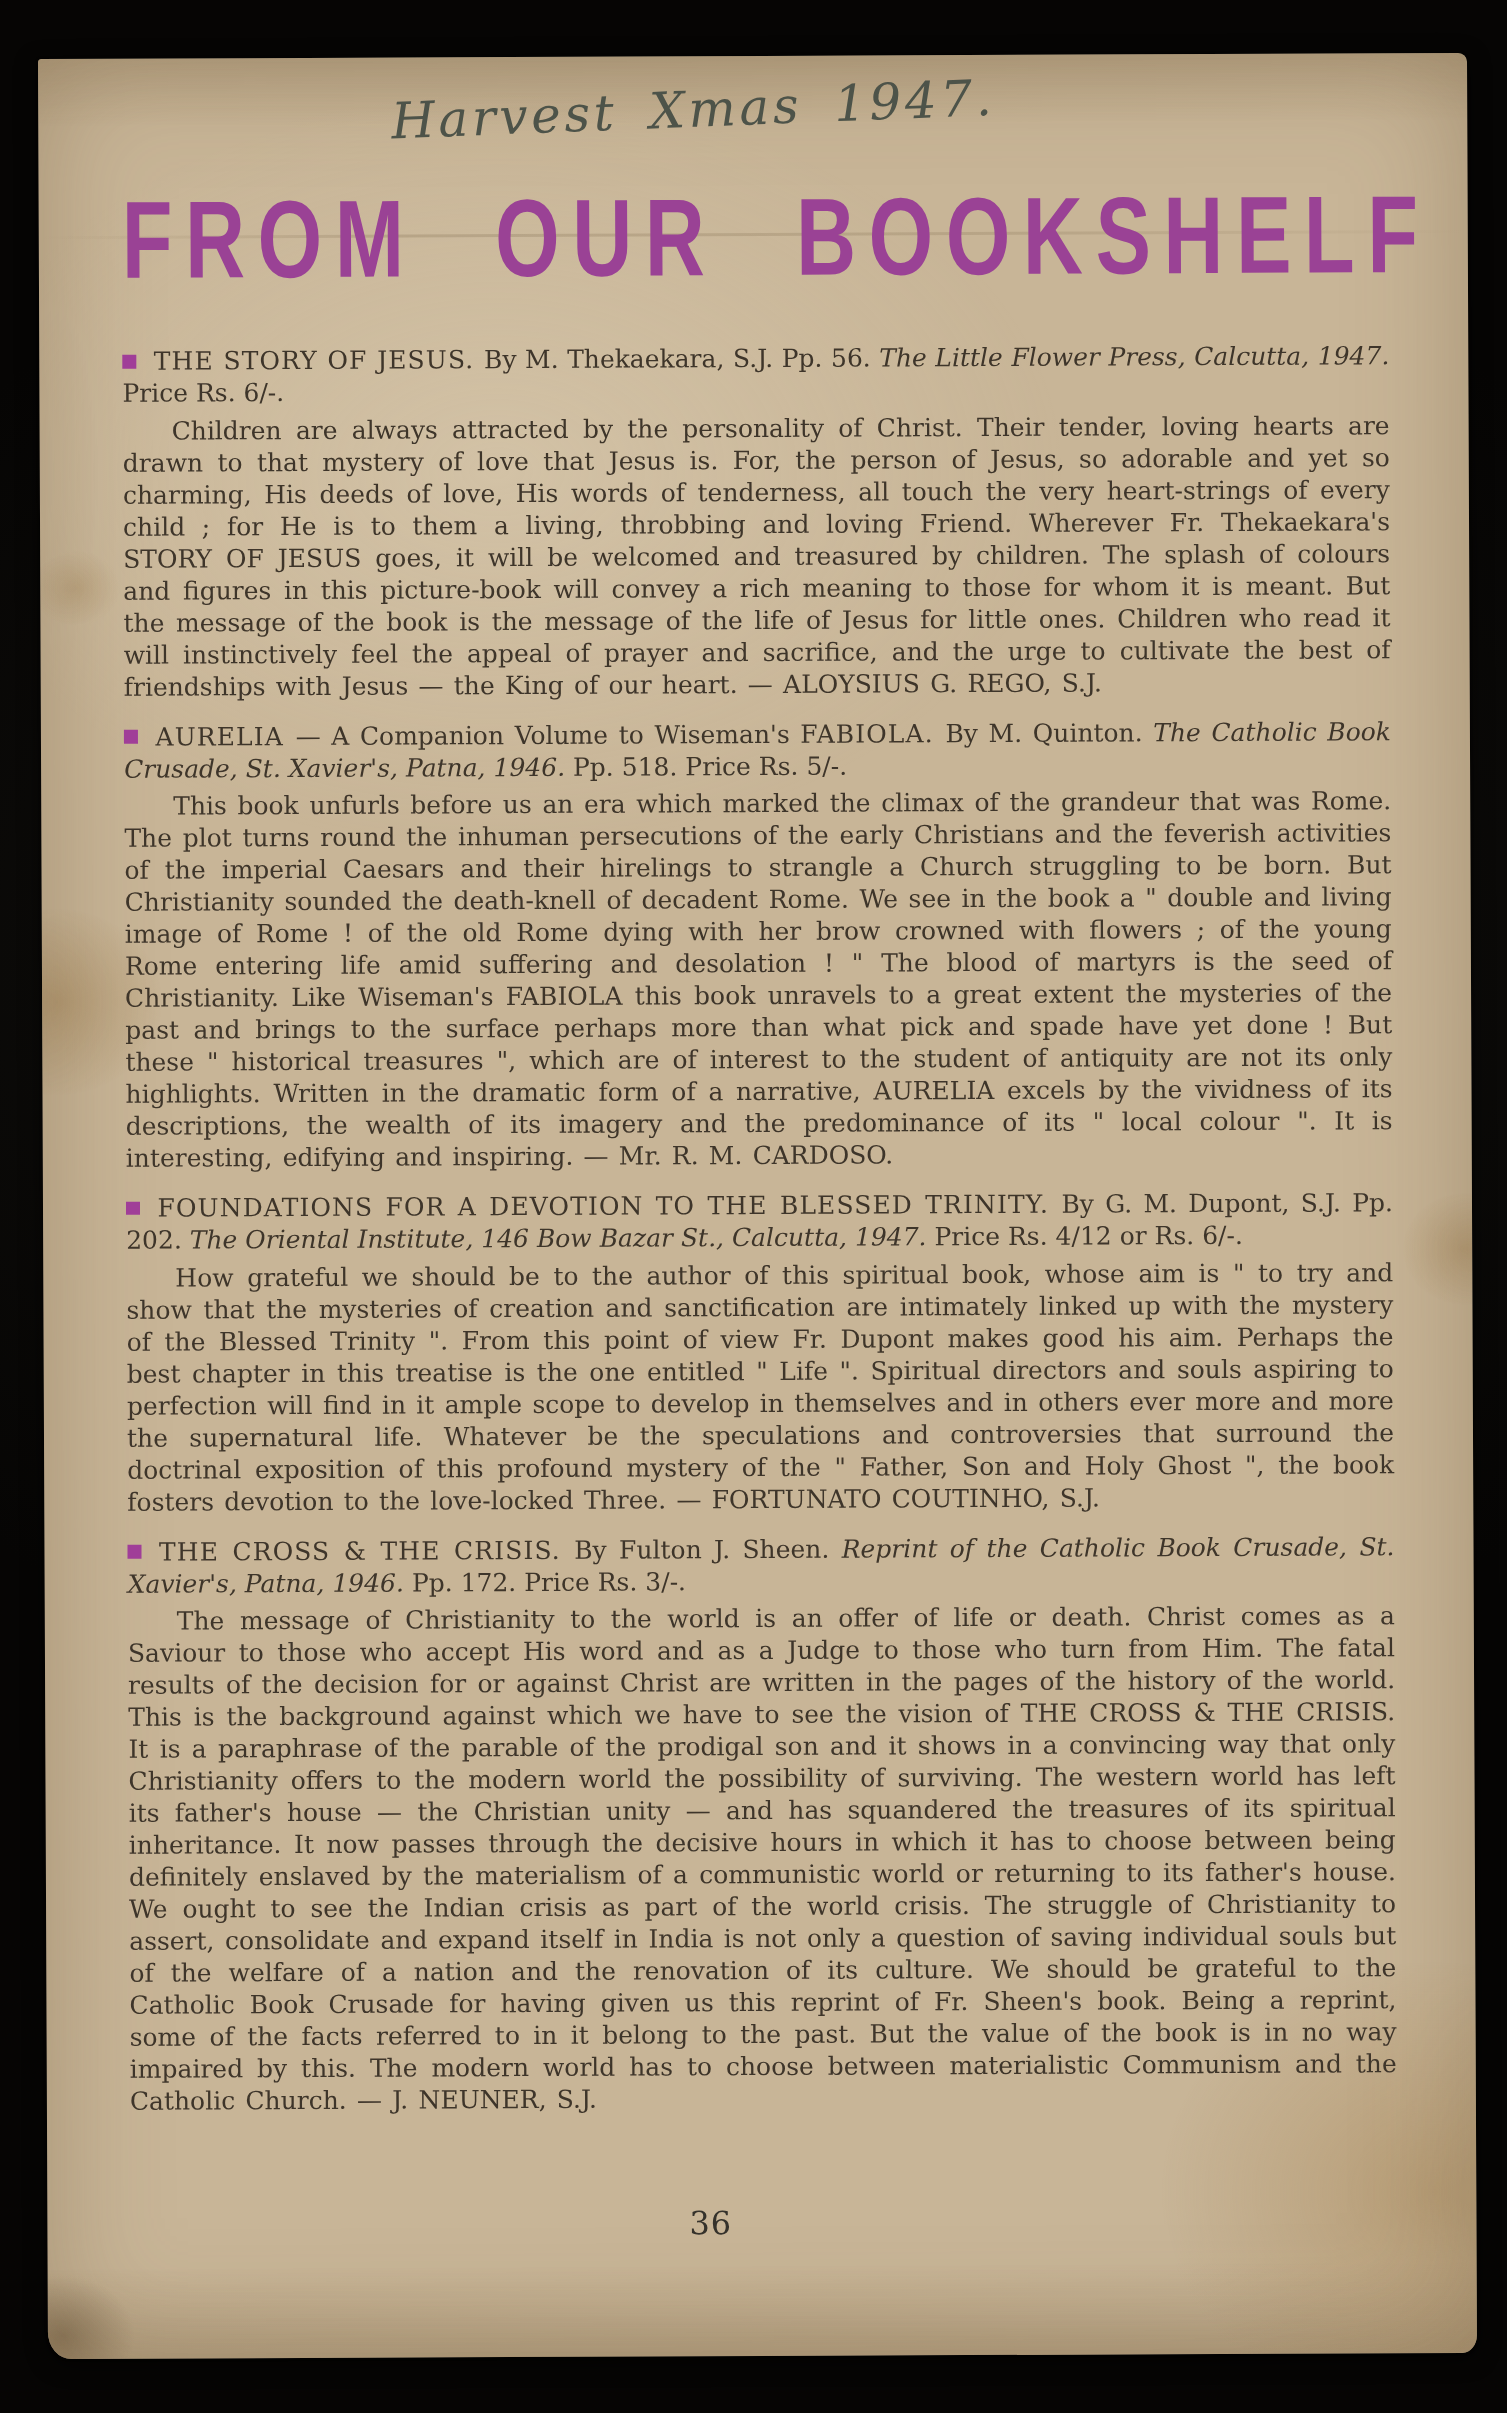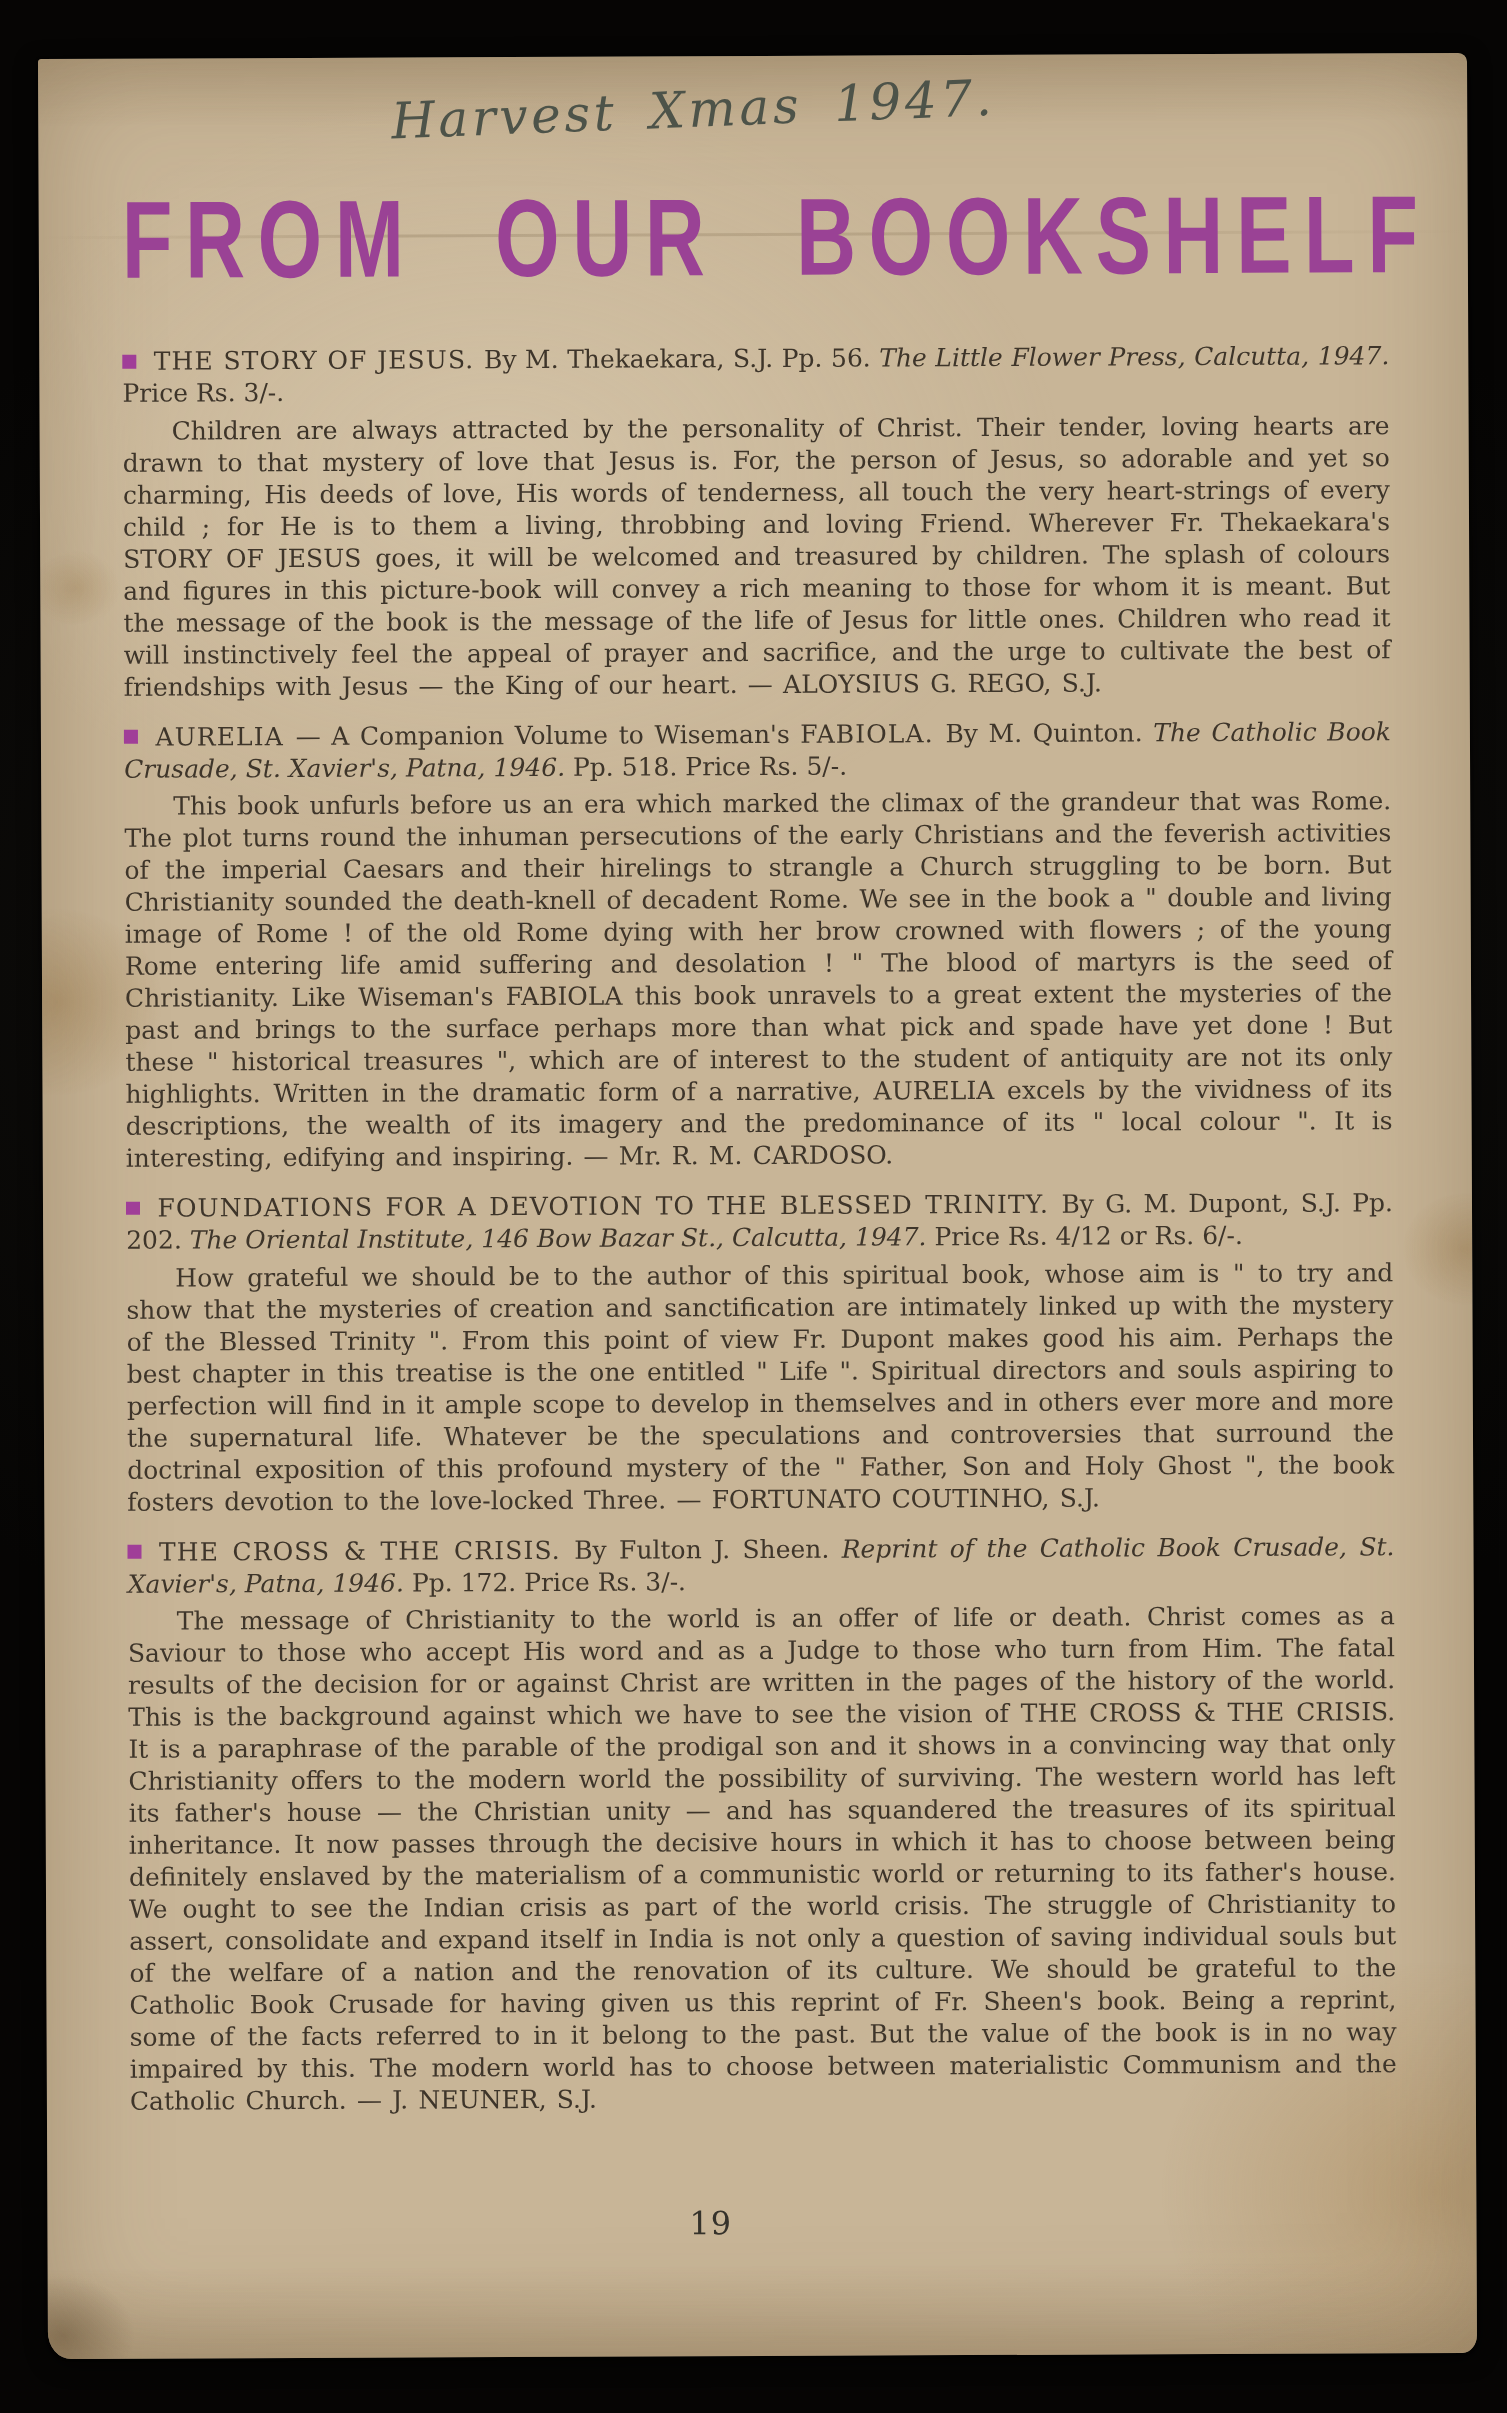--- a/index.html
+++ b/index.html
@@ -64,32 +64,32 @@
 </head>
 <body>
 
 <div class="paper">
   <div class="crease"></div>
   <div class="content">
     <div class="handwriting">Harvest Xmas 1947.</div>
     <div class="title">FROM OUR BOOKSHELF</div>
     <div>
         <section class="review">
-          <div class="heading"><span class="bullet"></span><span class="seg caps">THE STORY OF JESUS.  </span><span class="seg plain">By M. Thekaekara, S.J.  Pp. 56.  </span><span class="seg italic">The Little Flower Press, Calcutta, 1947.  </span><span class="seg plain">Price Rs. 3/-.  </span></div>
+          <div class="heading"><span class="bullet"></span><span class="seg caps">THE STORY OF JESUS.  </span><span class="seg plain">By M. Thekaekara, S.J.  Pp. 56.  </span><span class="seg italic">The Little Flower Press, Calcutta, 1947.  </span><span class="seg plain">Price Rs. 6/-.  </span></div>
           <p class="para">Children are always attracted by the personality of Christ.  Their tender, loving hearts are drawn to that mystery of love that Jesus is.  For, the person of Jesus, so adorable and yet so charming, His deeds of love, His words of tenderness, all touch the very heart-strings of every child ; for He is to them a living, throbbing and loving Friend.  Wherever Fr. Thekaekara's STORY OF JESUS goes, it will be welcomed and treasured by children.  The splash of colours and figures in this picture-book will convey a rich meaning to those for whom it is meant.  But the message of the book is the message of the life of Jesus for little ones.  Children who read it will instinctively feel the appeal of prayer and sacrifice, and the urge to cultivate the best of friendships with Jesus — the King of our heart. — ALOYSIUS G. REGO, S.J.</p>
         </section>
         <section class="review">
           <div class="heading"><span class="bullet"></span><span class="seg caps">AURELIA  </span><span class="seg plain">— A Companion Volume to Wiseman's  </span><span class="seg caps">FABIOLA.  </span><span class="seg plain">By M. Quinton.  </span><span class="seg italic">The Catholic Book Crusade, St. Xavier's, Patna, 1946.  </span><span class="seg plain">Pp. 518.  Price Rs. 5/-.  </span></div>
           <p class="para">This book unfurls before us an era which marked the climax of the grandeur that was Rome.  The plot turns round the inhuman persecutions of the early Christians and the feverish activities of the imperial Caesars and their hirelings to strangle a Church struggling to be born.  But Christianity sounded the death-knell of decadent Rome.  We see in the book a " double and living image of Rome ! of the old Rome dying with her brow crowned with flowers ; of the young Rome entering life amid suffering and desolation ! "  The blood of martyrs is the seed of Christianity.  Like Wiseman's FABIOLA this book unravels to a great extent the mysteries of the past and brings to the surface perhaps more than what pick and spade have yet done !  But these " historical treasures ", which are of interest to the student of antiquity are not its only highlights.  Written in the dramatic form of a narrative, AURELIA excels by the vividness of its descriptions, the wealth of its imagery and the predominance of its " local colour ".  It is interesting, edifying and inspiring. — Mr. R. M. CARDOSO.</p>
         </section>
         <section class="review">
           <div class="heading"><span class="bullet"></span><span class="seg caps">FOUNDATIONS FOR A DEVOTION TO THE BLESSED TRINITY.  </span><span class="seg plain">By G. M. Dupont, S.J.  Pp. 202.  </span><span class="seg italic">The Oriental Institute, 146 Bow Bazar St., Calcutta, 1947.  </span><span class="seg plain">Price Rs. 4/12 or Rs. 6/-.  </span></div>
           <p class="para">How grateful we should be to the author of this spiritual book, whose aim is " to try and show that the mysteries of creation and sanctification are intimately linked up with the mystery of the Blessed Trinity ".  From this point of view Fr. Dupont makes good his aim.  Perhaps the best chapter in this treatise is the one entitled " Life ".  Spiritual directors and souls aspiring to perfection will find in it ample scope to develop in themselves and in others ever more and more the supernatural life.  Whatever be the speculations and controversies that surround the doctrinal exposition of this profound mystery of the " Father, Son and Holy Ghost ", the book fosters devotion to the love-locked Three. — FORTUNATO COUTINHO, S.J.</p>
         </section>
         <section class="review">
           <div class="heading"><span class="bullet"></span><span class="seg caps">THE CROSS &amp; THE CRISIS.  </span><span class="seg plain">By Fulton J. Sheen.  </span><span class="seg italic">Reprint of the Catholic Book Crusade, St. Xavier's, Patna, 1946.  </span><span class="seg plain">Pp. 172.  Price Rs. 3/-.  </span></div>
           <p class="para">The message of Christianity to the world is an offer of life or death.  Christ comes as a Saviour to those who accept His word and as a Judge to those who turn from Him.  The fatal results of the decision for or against Christ are written in the pages of the history of the world.  This is the background against which we have to see the vision of THE CROSS &amp; THE CRISIS.  It is a paraphrase of the parable of the prodigal son and it shows in a convincing way that only Christianity offers to the modern world the possibility of surviving.  The western world has left its father's house — the Christian unity — and has squandered the treasures of its spiritual inheritance.  It now passes through the decisive hours in which it has to choose between being definitely enslaved by the materialism of a communistic world or returning to its father's house.  We ought to see the Indian crisis as part of the world crisis.  The struggle of Christianity to assert, consolidate and expand itself in India is not only a question of saving individual souls but of the welfare of a nation and the renovation of its culture.  We should be grateful to the Catholic Book Crusade for having given us this reprint of Fr. Sheen's book.  Being a reprint, some of the facts referred to in it belong to the past.  But the value of the book is in no way impaired by this.  The modern world has to choose between materialistic Communism and the Catholic Church. — J. NEUNER, S.J.</p>
         </section>
       </div>
   </div>
-  <div class="page-number">19</div>
+  <div class="page-number">36</div>
 </div>
 
 
 </body></html>

